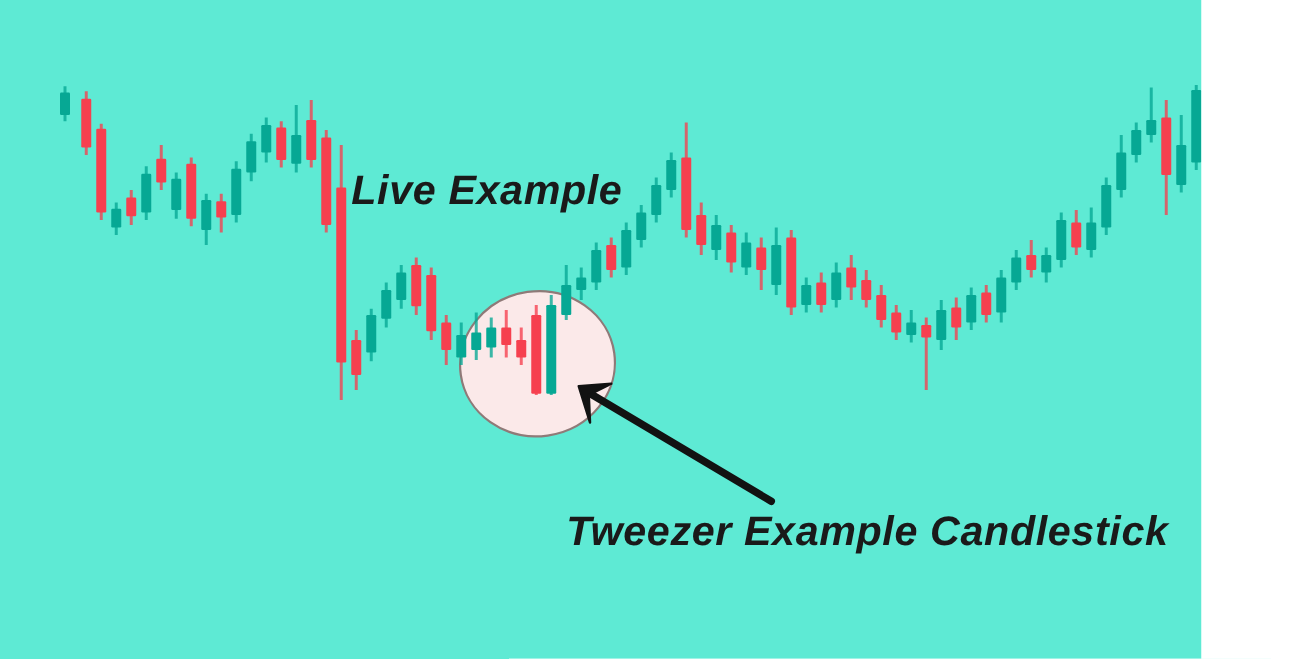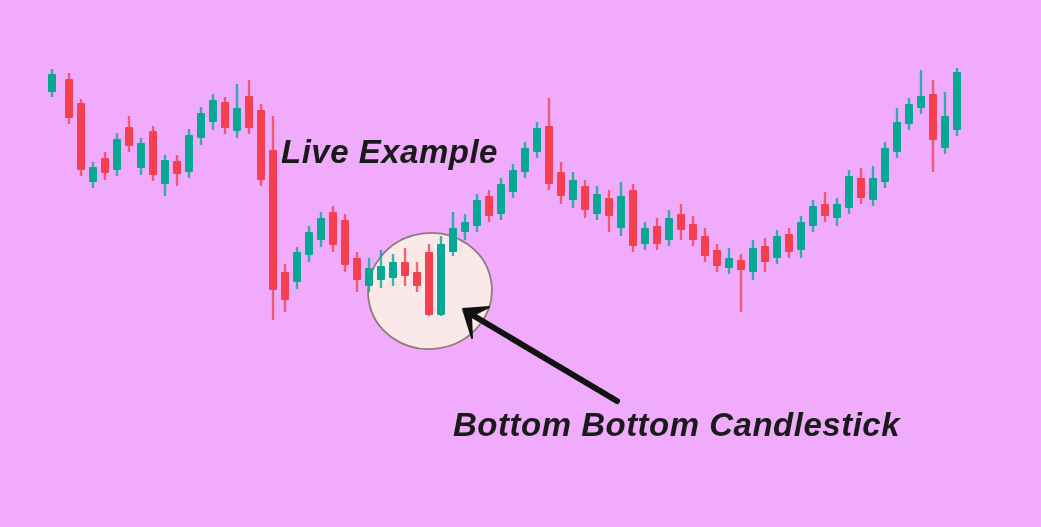--- a/index.html
+++ b/index.html
@@ -2,23 +2,23 @@
 <html><head>
 <meta charset="utf-8">
 <style>
   html, body {
     margin: 0;
     padding: 0;
     background: #ffffff;
   }
   #stage {
     position: relative;
-    width: 1041px;
+    width: 961px;
     height: 527px;
-    background: #f0abfc;
+    background: #5eead4;
     overflow: hidden;
     font-family: "Liberation Sans", sans-serif;
   }
   #chart-svg {
     position: absolute;
     left: 0;
     top: 0;
     width: 1041px;
     height: 527px;
   }
@@ -209,15 +209,15 @@
       </g>
 
     <g id="arrow-layer">
         <line x1="617" y1="401" x2="469" y2="313" stroke="#121212" stroke-width="6" stroke-linecap="round"></line>
         <path d="M 463 309 L 489 307 L 471 316 L 472 338 Z" fill="#121212" stroke="#121212" stroke-width="2" stroke-linejoin="round"></path>
       </g>
   </svg>
 
   <div class="annotation-text" id="live-example-label">Live Example</div>
 
-  <div class="annotation-text" id="pattern-label">Bottom Bottom Candlestick</div>
+  <div class="annotation-text" id="pattern-label">Tweezer Example Candlestick</div>
 
 </div>
 
 </body></html>

